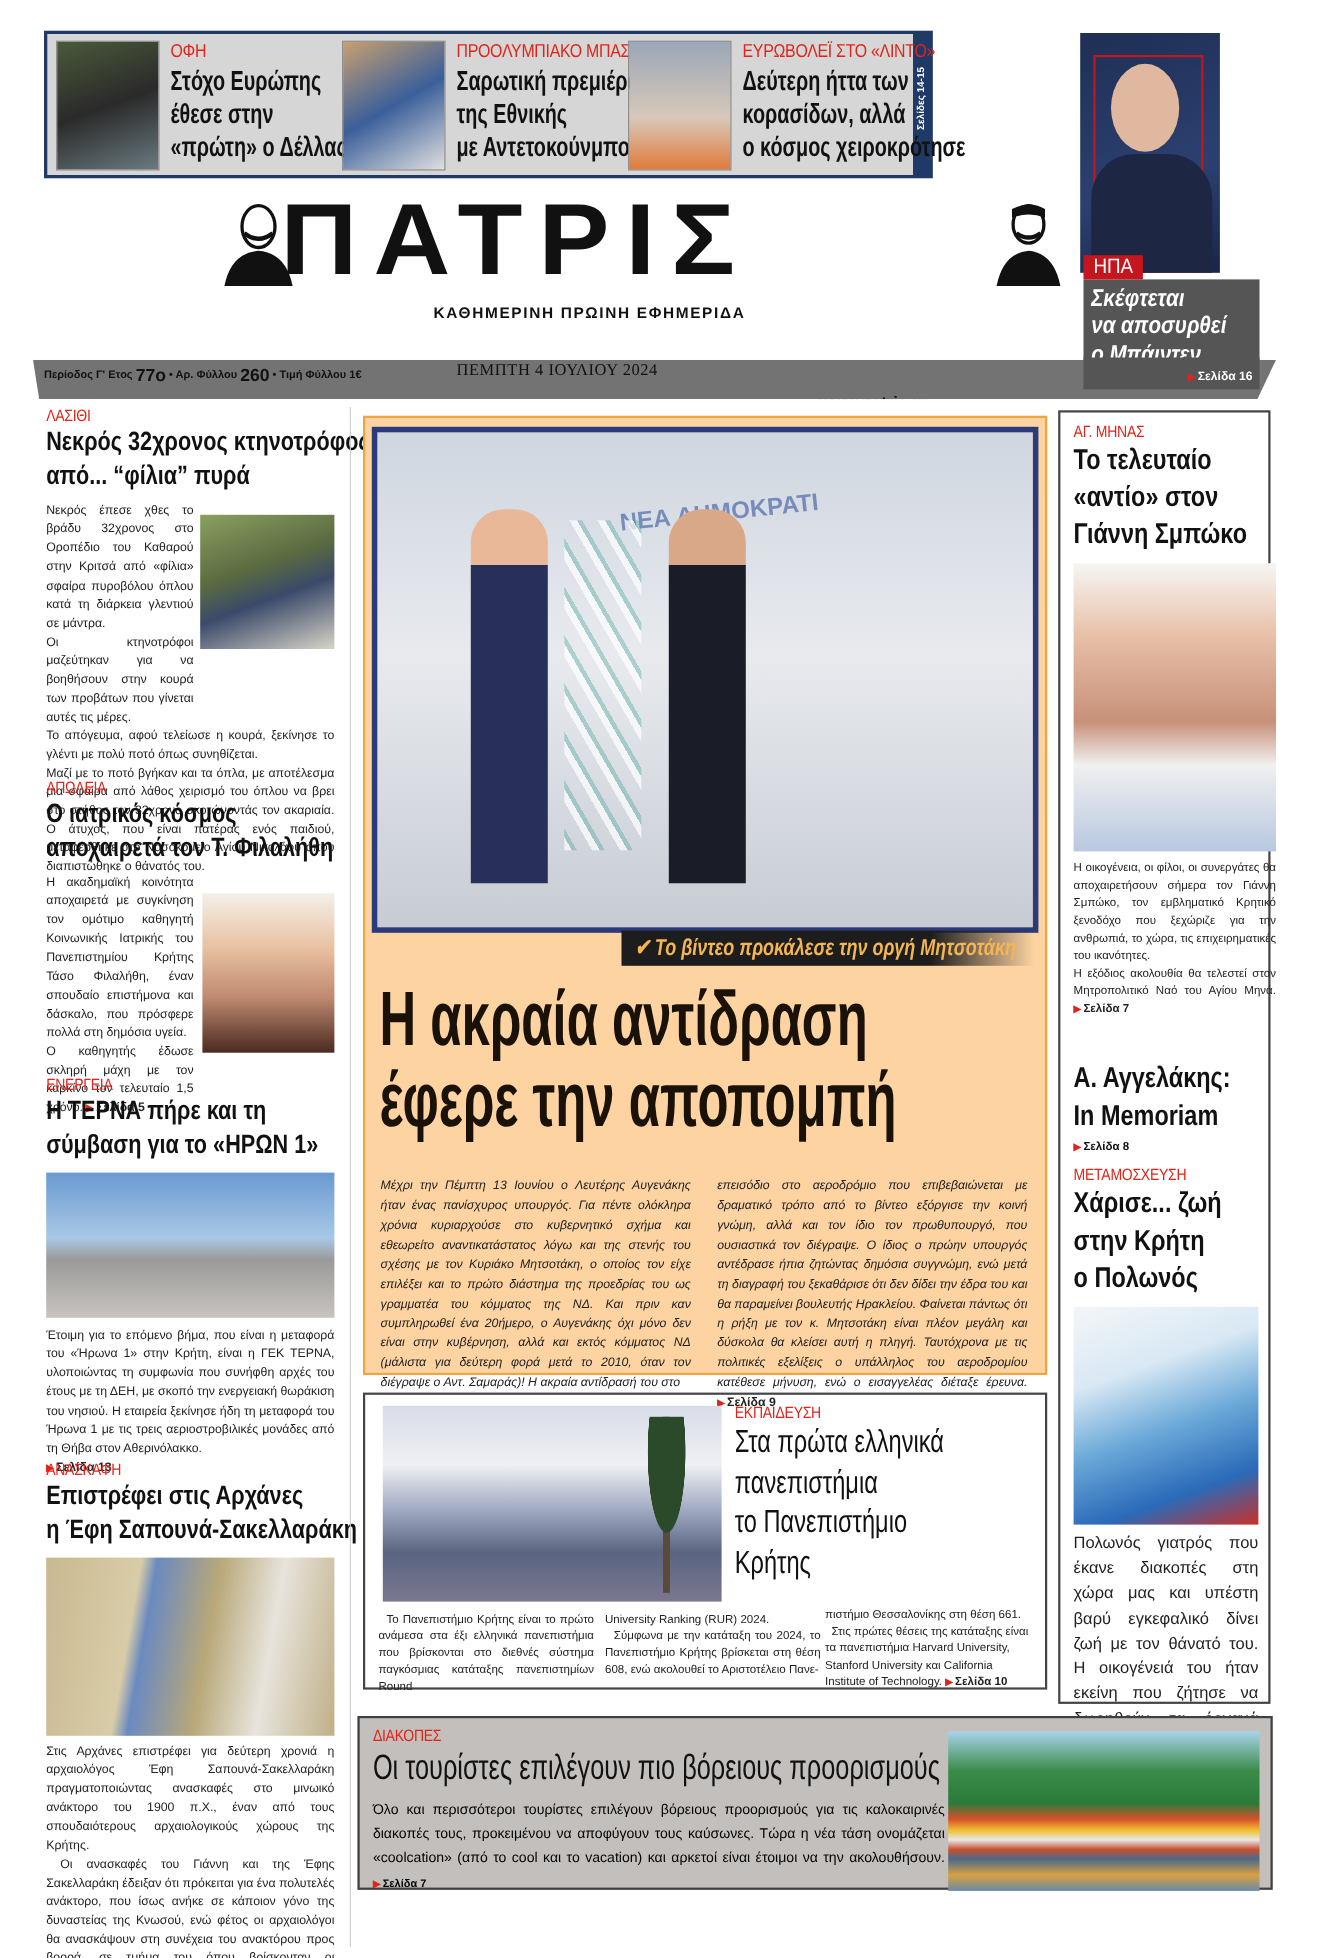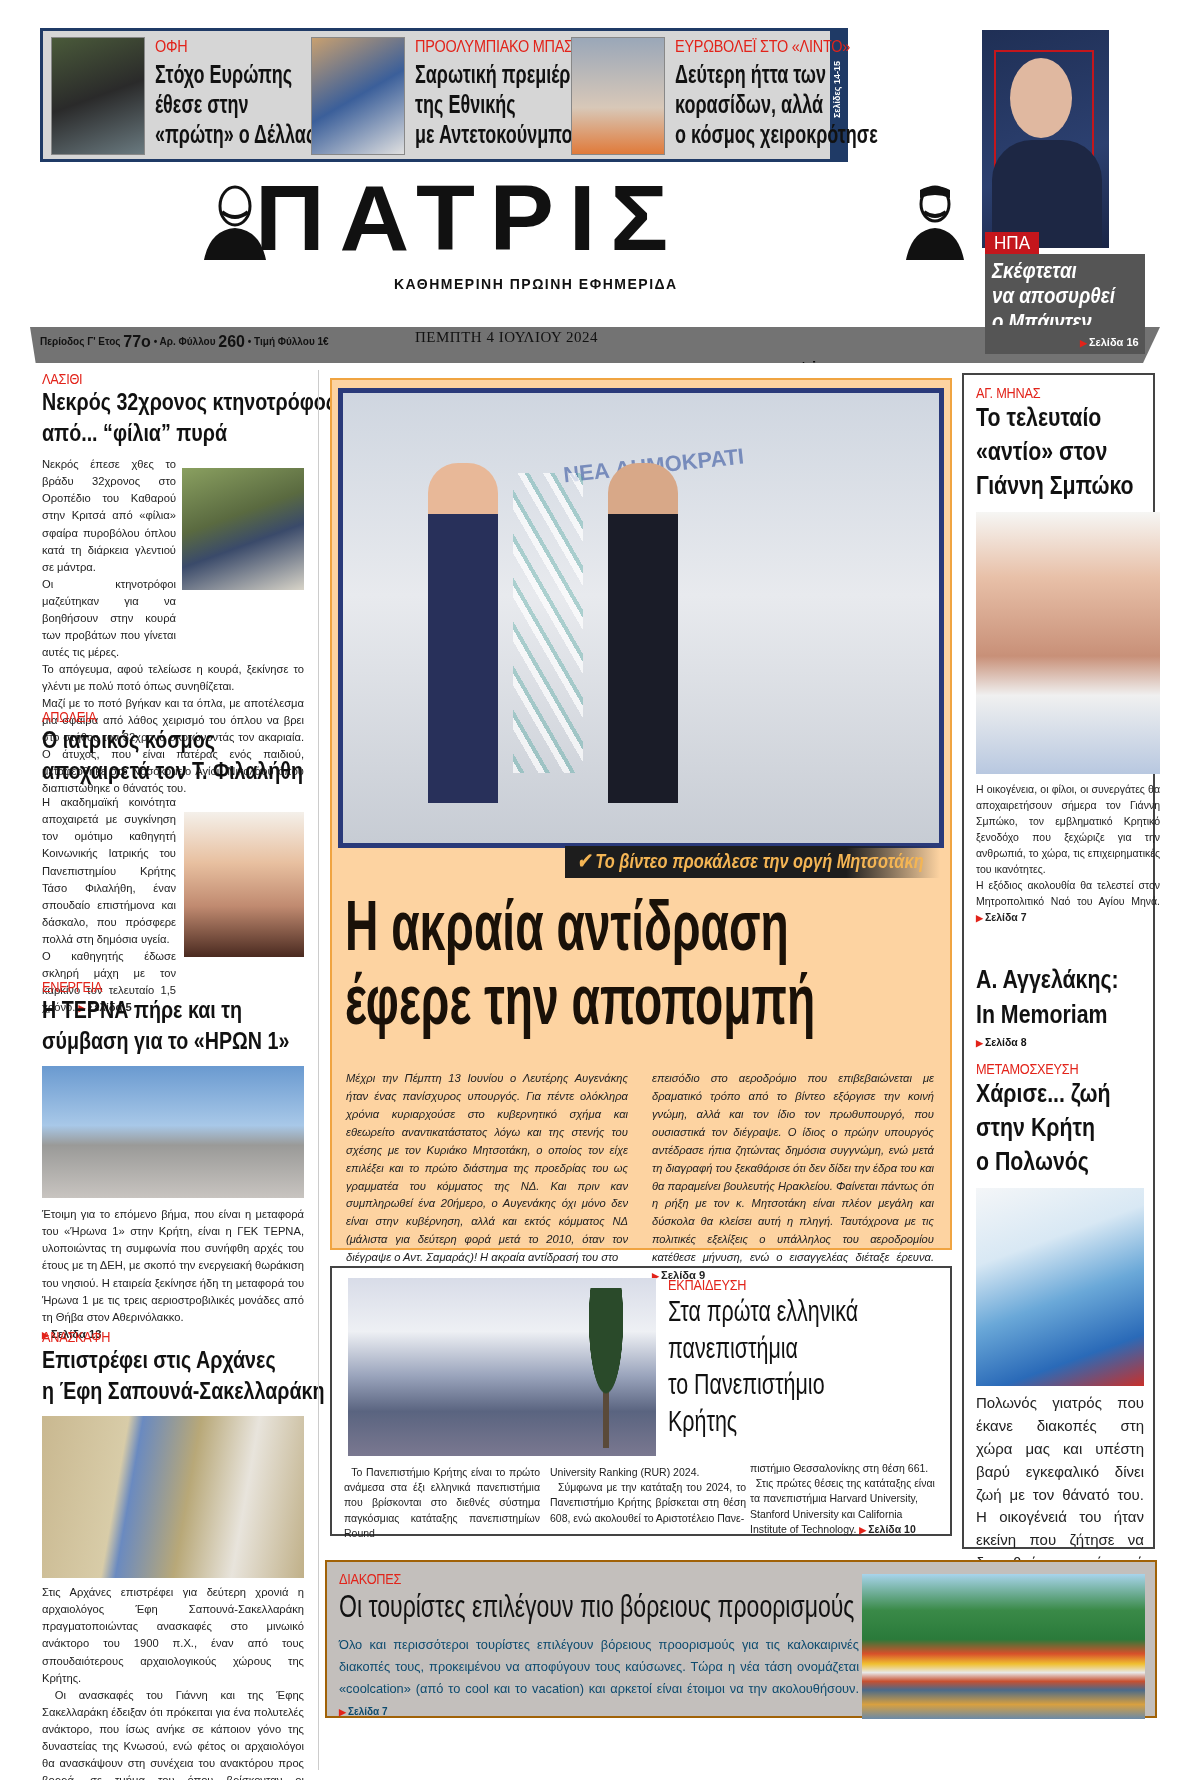--- a/index.html
+++ b/index.html
@@ -53,21 +53,21 @@
   .main-col { top: 1070px; width: 282px; font-style: italic; font-size: 11.2px; line-height: 1.6; text-align: justify; color: #222; }
 
   
   #edu-box { left: 330px; top: 1266px; width: 622px; height: 270px; border: 2px solid #444; }
   #edu-photo { left: 348px; top: 1278px; width: 308px; height: 178px; }
 
   
   #rcol { left: 962px; top: 373px; width: 193px; height: 1176px; border: 2px solid #444; }
 
   
-  #vac { left: 325px; top: 1560px; width: 832px; height: 158px; background: #c3bfbc; border: 2px solid #a16207; }
+  #vac { left: 325px; top: 1560px; width: 832px; height: 158px; background: #c3bfbc; border: 2px solid #404040; }
   #vac-photo { left: 862px; top: 1574px; width: 283px; height: 145px; }
 </style>
 </head>
 <body>
 
 <div id="promo" class="abs">
   <div class="promo-item" style="left:8px;width:270px">
     <div class="promo-img" style="left:0;background:linear-gradient(160deg,#4a5a3a,#2a2a2a 50%,#6a7a80)"></div>
     <div class="promo-txt" style="left:104px">
       <div class="kicker">ΟΦΗ</div>
@@ -273,19 +273,19 @@
   </div>
   <div style="height:198px;margin-top:10px;background:linear-gradient(160deg,#f4f6f8 0%,#d8e8f4 30%,#6aa8d8 55%,#2a6ab8 80%,#c8302a 100%)"></div>
   <div class="body" style="margin-top:6px;font-size:15px">
     <p><span>Πολωνός γιατρός που έκανε διακοπές στη χώρα μας και υπέστη βαρύ εγκεφαλικό δίνει ζωή με τον θάνατό του. Η οικογένειά του ήταν εκείνη που ζήτησε να δωρηθούν τα όργανά του. «Είμαστε ευγνώμονες» είπε στην «Π» ο διευθυντής της ΜΕΘ του Βενιζελείου Βαγγέλης Βολανάκης.</span><br><span class="ref">Σελίδα 7</span></p>
   </div>
 </div>
 
 <div id="vac" class="abs">
   <div class="kicker" style="position:absolute;left:12px;top:8px">ΔΙΑΚΟΠΕΣ</div>
   <div style="position:absolute;left:12px;top:26px;font-size:32px;white-space:nowrap;transform:scaleX(0.72);transform-origin:left">Οι τουρίστες επιλέγουν πιο βόρειους προορισμούς</div>
-  <div style="position:absolute;left:12px;top:72px;width:520px;font-size:12.8px;line-height:1.72;text-align:justify;color:#0c4a6e">
+  <div style="position:absolute;left:12px;top:72px;width:520px;font-size:12.8px;line-height:1.72;text-align:justify;color:#000000">
     <span>Όλο και περισσότεροι τουρίστες επιλέγουν βόρειους προορισμούς για τις καλοκαιρινές διακοπές τους, προκειμένου να αποφύγουν τους καύσωνες. Τώρα η νέα τάση ονομάζεται «coolcation» (από το cool και το vacation) και αρκετοί είναι έτοιμοι να την ακολουθήσουν.</span> <span class="ref" style="font-size:10px">Σελίδα 7</span>
   </div>
 </div>
 <div id="vac-photo" class="photo" style="background:linear-gradient(180deg,#a8d4ec 0%,#3a8a48 25%,#2a7a3a 45%,#d8502a 55%,#f0c030 62%,#e8e8e8 68%,#c85030 74%,#4a6a8a 80%,#d8a040 90%,#6a8aa8 100%)"></div>
 
 <div class="sep-v" style="left:318px;top:370px;height:1400px"></div>
 
 </body></html>

